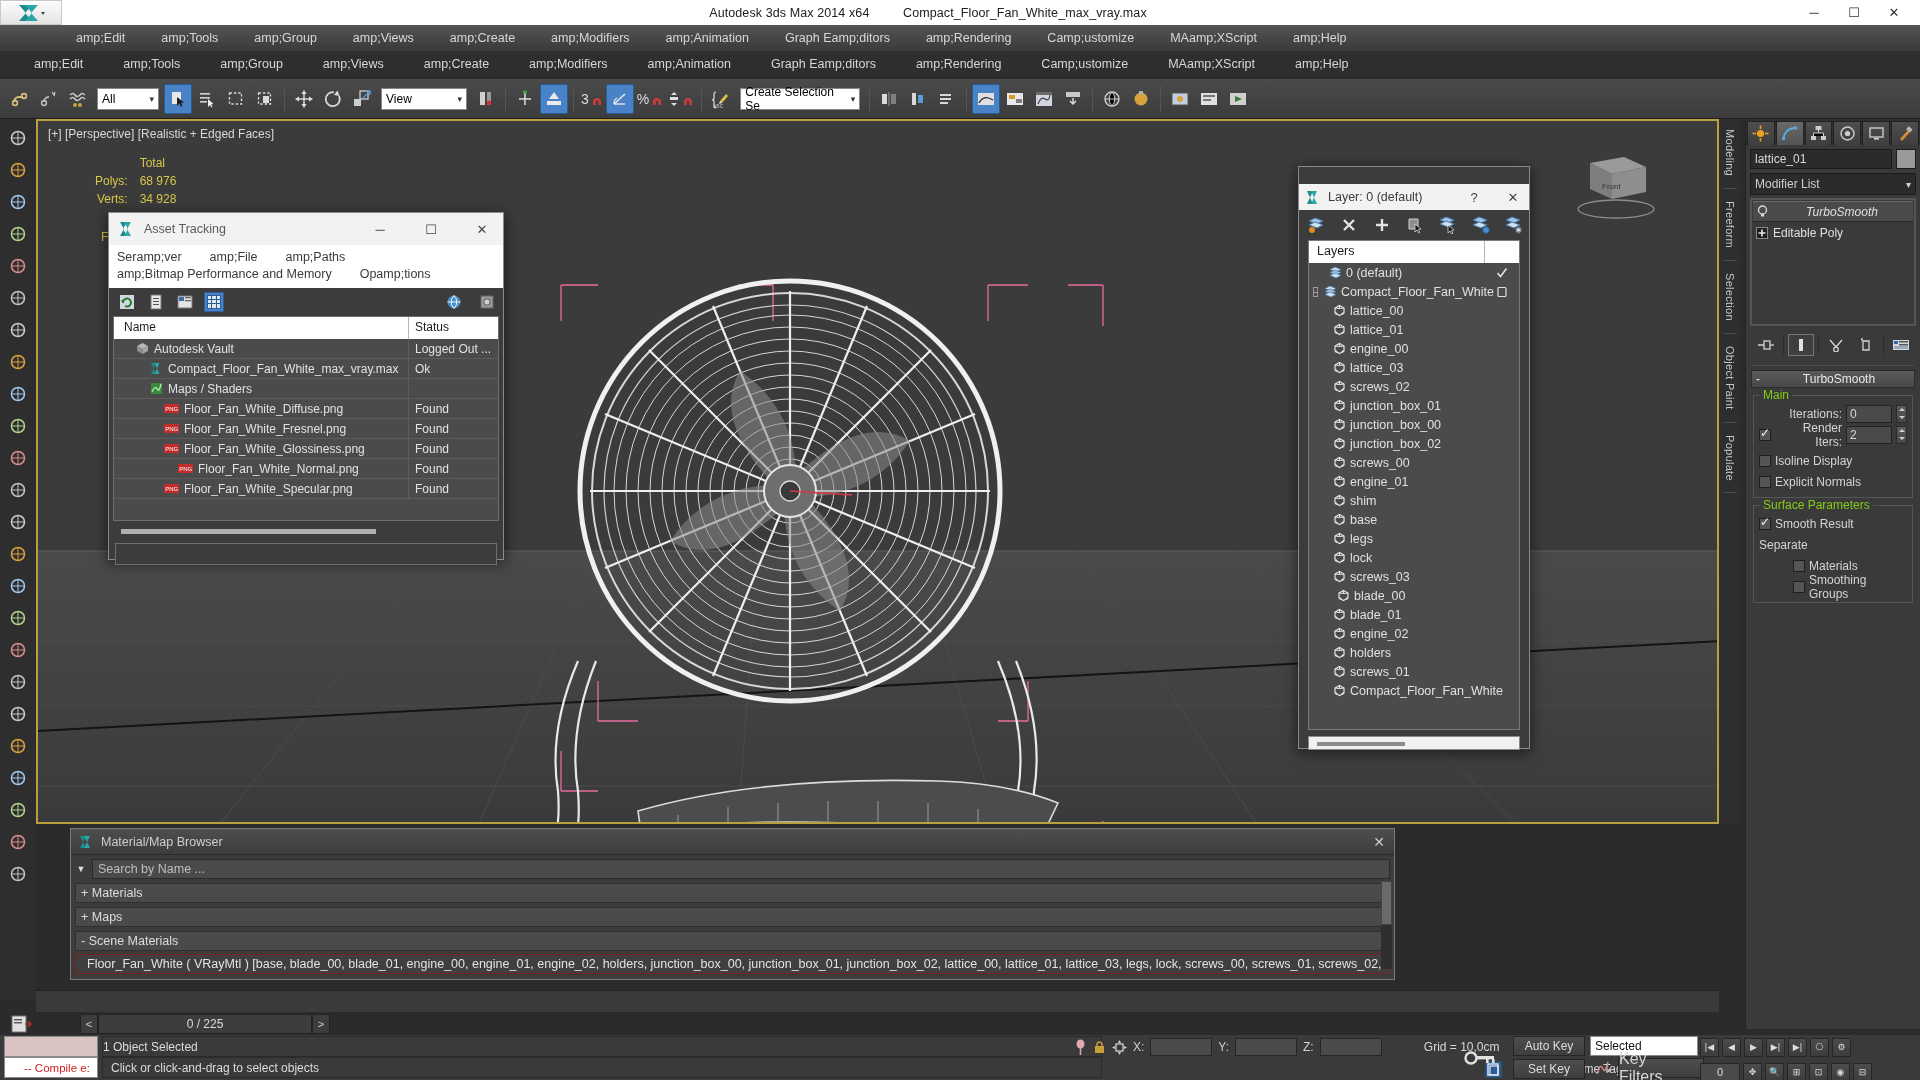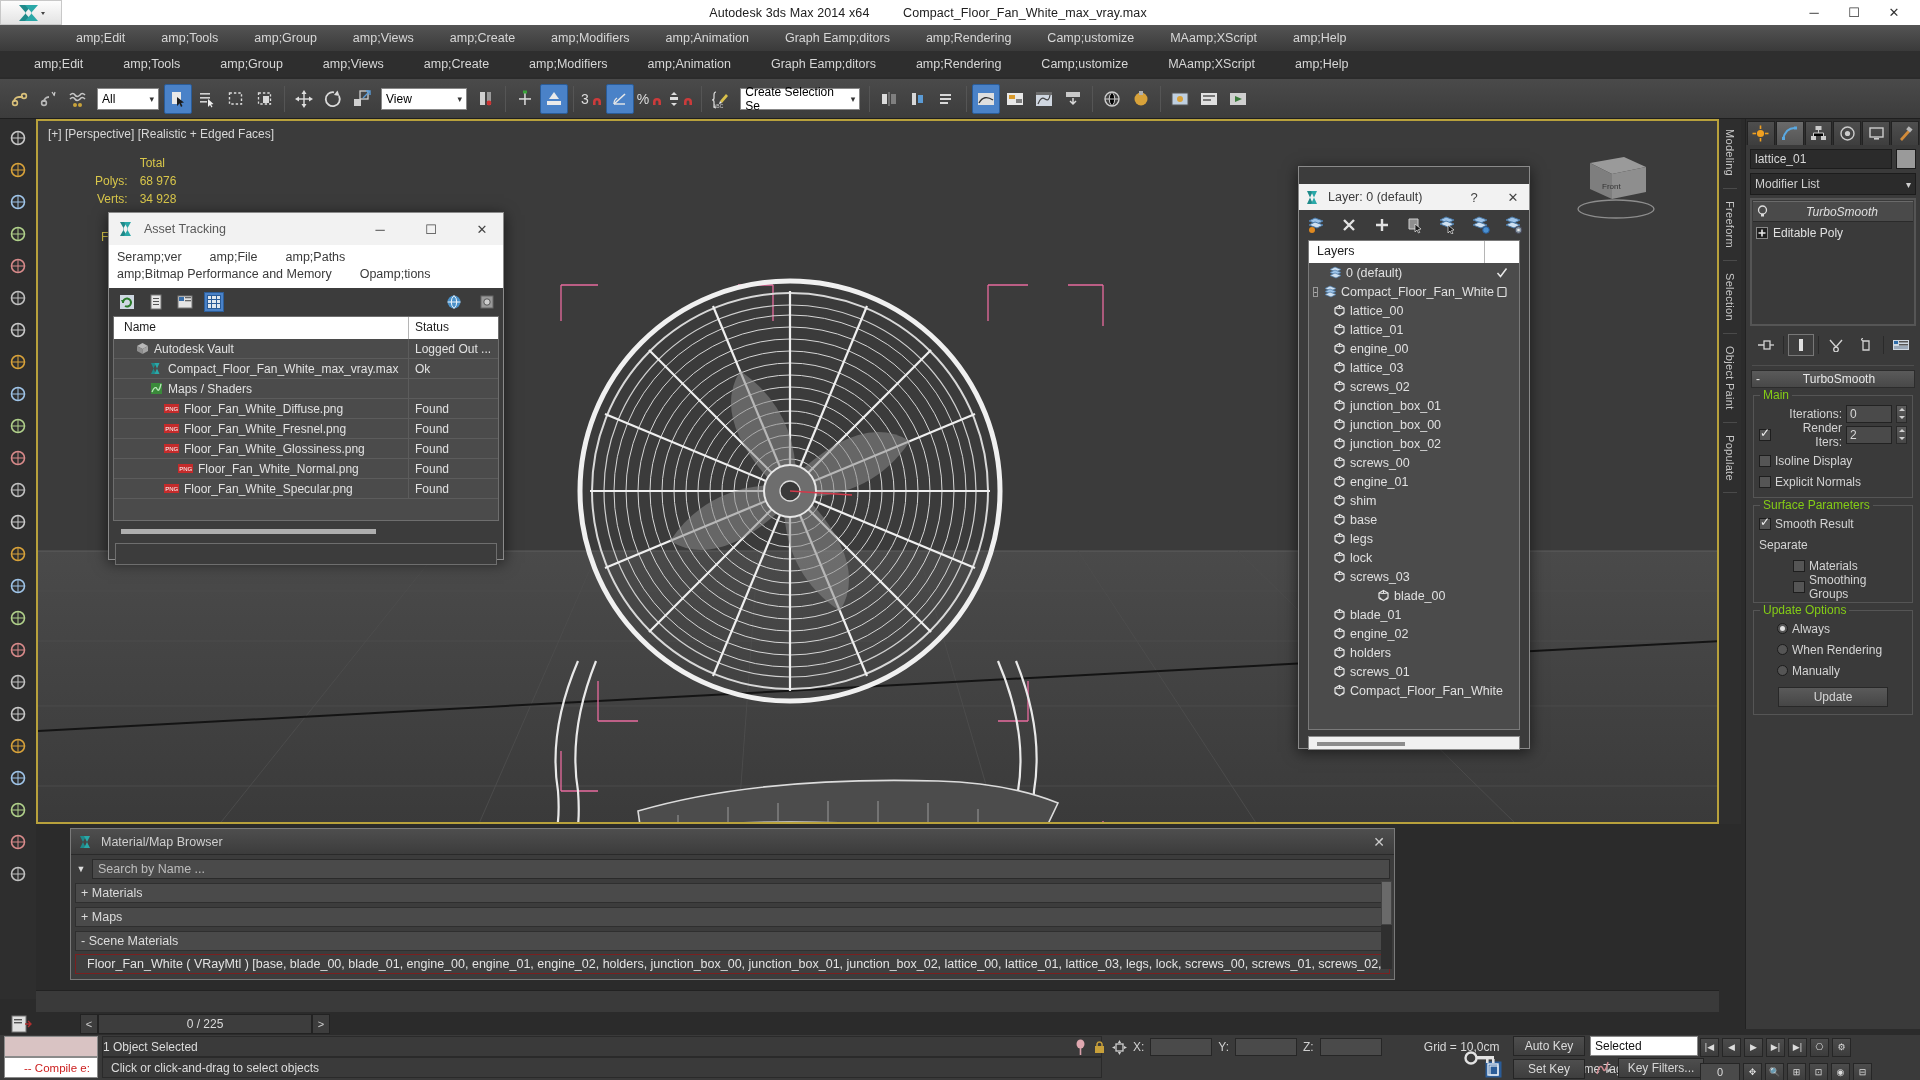--- a/index.html
+++ b/index.html
@@ -975,36 +975,20 @@
         <div class="frow" style="padding-left:34px;">
           <div class="cbox"></div>
           <span style="flex:1">Materials</span>
         </div>
         <div class="frow" style="padding-left:34px;">
           <div class="cbox"></div>
           <span style="flex:1">Smoothing Groups</span>
         </div>
       </div>
 
-      <div class="group">
-        <span class="glabel">Update Options</span>
-        <div class="frow" style="padding-left:18px;">
-          <div class="rbtn ck"></div>
-          <span style="flex:1">Always</span>
-        </div>
-        <div class="frow" style="padding-left:18px;">
-          <div class="rbtn"></div>
-          <span style="flex:1">When Rendering</span>
-        </div>
-        <div class="frow" style="padding-left:18px;">
-          <div class="rbtn"></div>
-          <span style="flex:1">Manually</span>
-        </div>
-        <div class="btnwide">Update</div>
-      </div>
     </div>
   </div>
 
   <div class="atdlg">
     <div class="at-title">
       <svg width="16" height="16" viewBox="0 0 16 16">
           <path d="M1 1 L8 1 L4 8 L8 15 L1 15 L5 8 Z" fill="#1f8a8a"></path>
           <path d="M5 1 L12 1 L8 8 L12 15 L5 15 L9 8 Z" fill="#2aa8a8"></path>
         </svg>
       <span class="t">Asset Tracking</span>
@@ -1486,21 +1470,21 @@
                   <path d="M6.5 1.5 v3 M6.5 4.5 L2 4 M6.5 4.5 L11 4" stroke="#e8e8e8" stroke-width="1"></path>
                   <circle cx="3.2" cy="9.6" r="1.1" fill="#e8e8e8"></circle>
                   <circle cx="9.8" cy="9.6" r="1.1" fill="#e8e8e8"></circle>
                 </svg>
               </span>
               <span>screws_03</span>
             </div>
             <div class="c2"></div>
           </div>
           <div class="ly-row">
-            <div class="c1" style="padding-left: 28px; margin-left: 40px;">
+            <div class="c1" style="padding-left: 28px;">
               <span>
                 <svg width="13" height="13" viewBox="0 0 13 13">
                   <path d="M6.5 1.5 L11 4 L11 9 L6.5 11.5 L2 9 L2 4 Z" fill="none" stroke="#e8e8e8" stroke-width="1.2"></path>
                   <path d="M6.5 1.5 v3 M6.5 4.5 L2 4 M6.5 4.5 L11 4" stroke="#e8e8e8" stroke-width="1"></path>
                   <circle cx="3.2" cy="9.6" r="1.1" fill="#e8e8e8"></circle>
                   <circle cx="9.8" cy="9.6" r="1.1" fill="#e8e8e8"></circle>
                 </svg>
               </span>
               <span>blade_00</span>
             </div>
@@ -1691,21 +1675,21 @@
     <div class="kbtn">Auto Key</div>
     <div class="kbtn" style="margin-top:3px;">Set Key</div>
   </div>
   <div class="selcombo">Selected</div>
   <div style="position:absolute;left:1592px;top:1058px;width:24px;height:20px;display:flex;align-items:center;justify-content:center;">
     <svg width="18" height="16" viewBox="0 0 18 16">
         <path d="M2 14 q3 -12 6 -5 q2 5 5 -7" stroke="#d08a90" stroke-width="1.5" fill="none"></path>
         <path d="M12 11 l3 -3 l1.4 1.4 l-3 3 Z" fill="#c8c8c8"></path>
       </svg>
   </div>
-  <div style="position:absolute;left:1618px;top:1058px;width:86px;height:20px;background:linear-gradient(#4e4e4e,#3e3e3e);border:1px solid #252525;display:flex;align-items:center;justify-content:center;font-size:12px;">Key Filters...</div>
+  <div style="position:absolute;left:1618px;top:1058px;width:86px;height:20px;background:linear-gradient(#4e4e4e,#3e3e3e);border:1px solid #252525;display:flex;align-items:center;justify-content:center;font-size:16px;">Key Filters...</div>
 
   <div class="playback">
     <div class="pbrow" id="pbrow1">
         <div class="pbtn">|◀</div>
         <div class="pbtn">◀</div>
         <div class="pbtn">▶</div>
         <div class="pbtn">▶|</div>
         <div class="pbtn">▶|</div>
         <div class="pbtn">⎔</div>
         <div class="pbtn">⚙</div>

